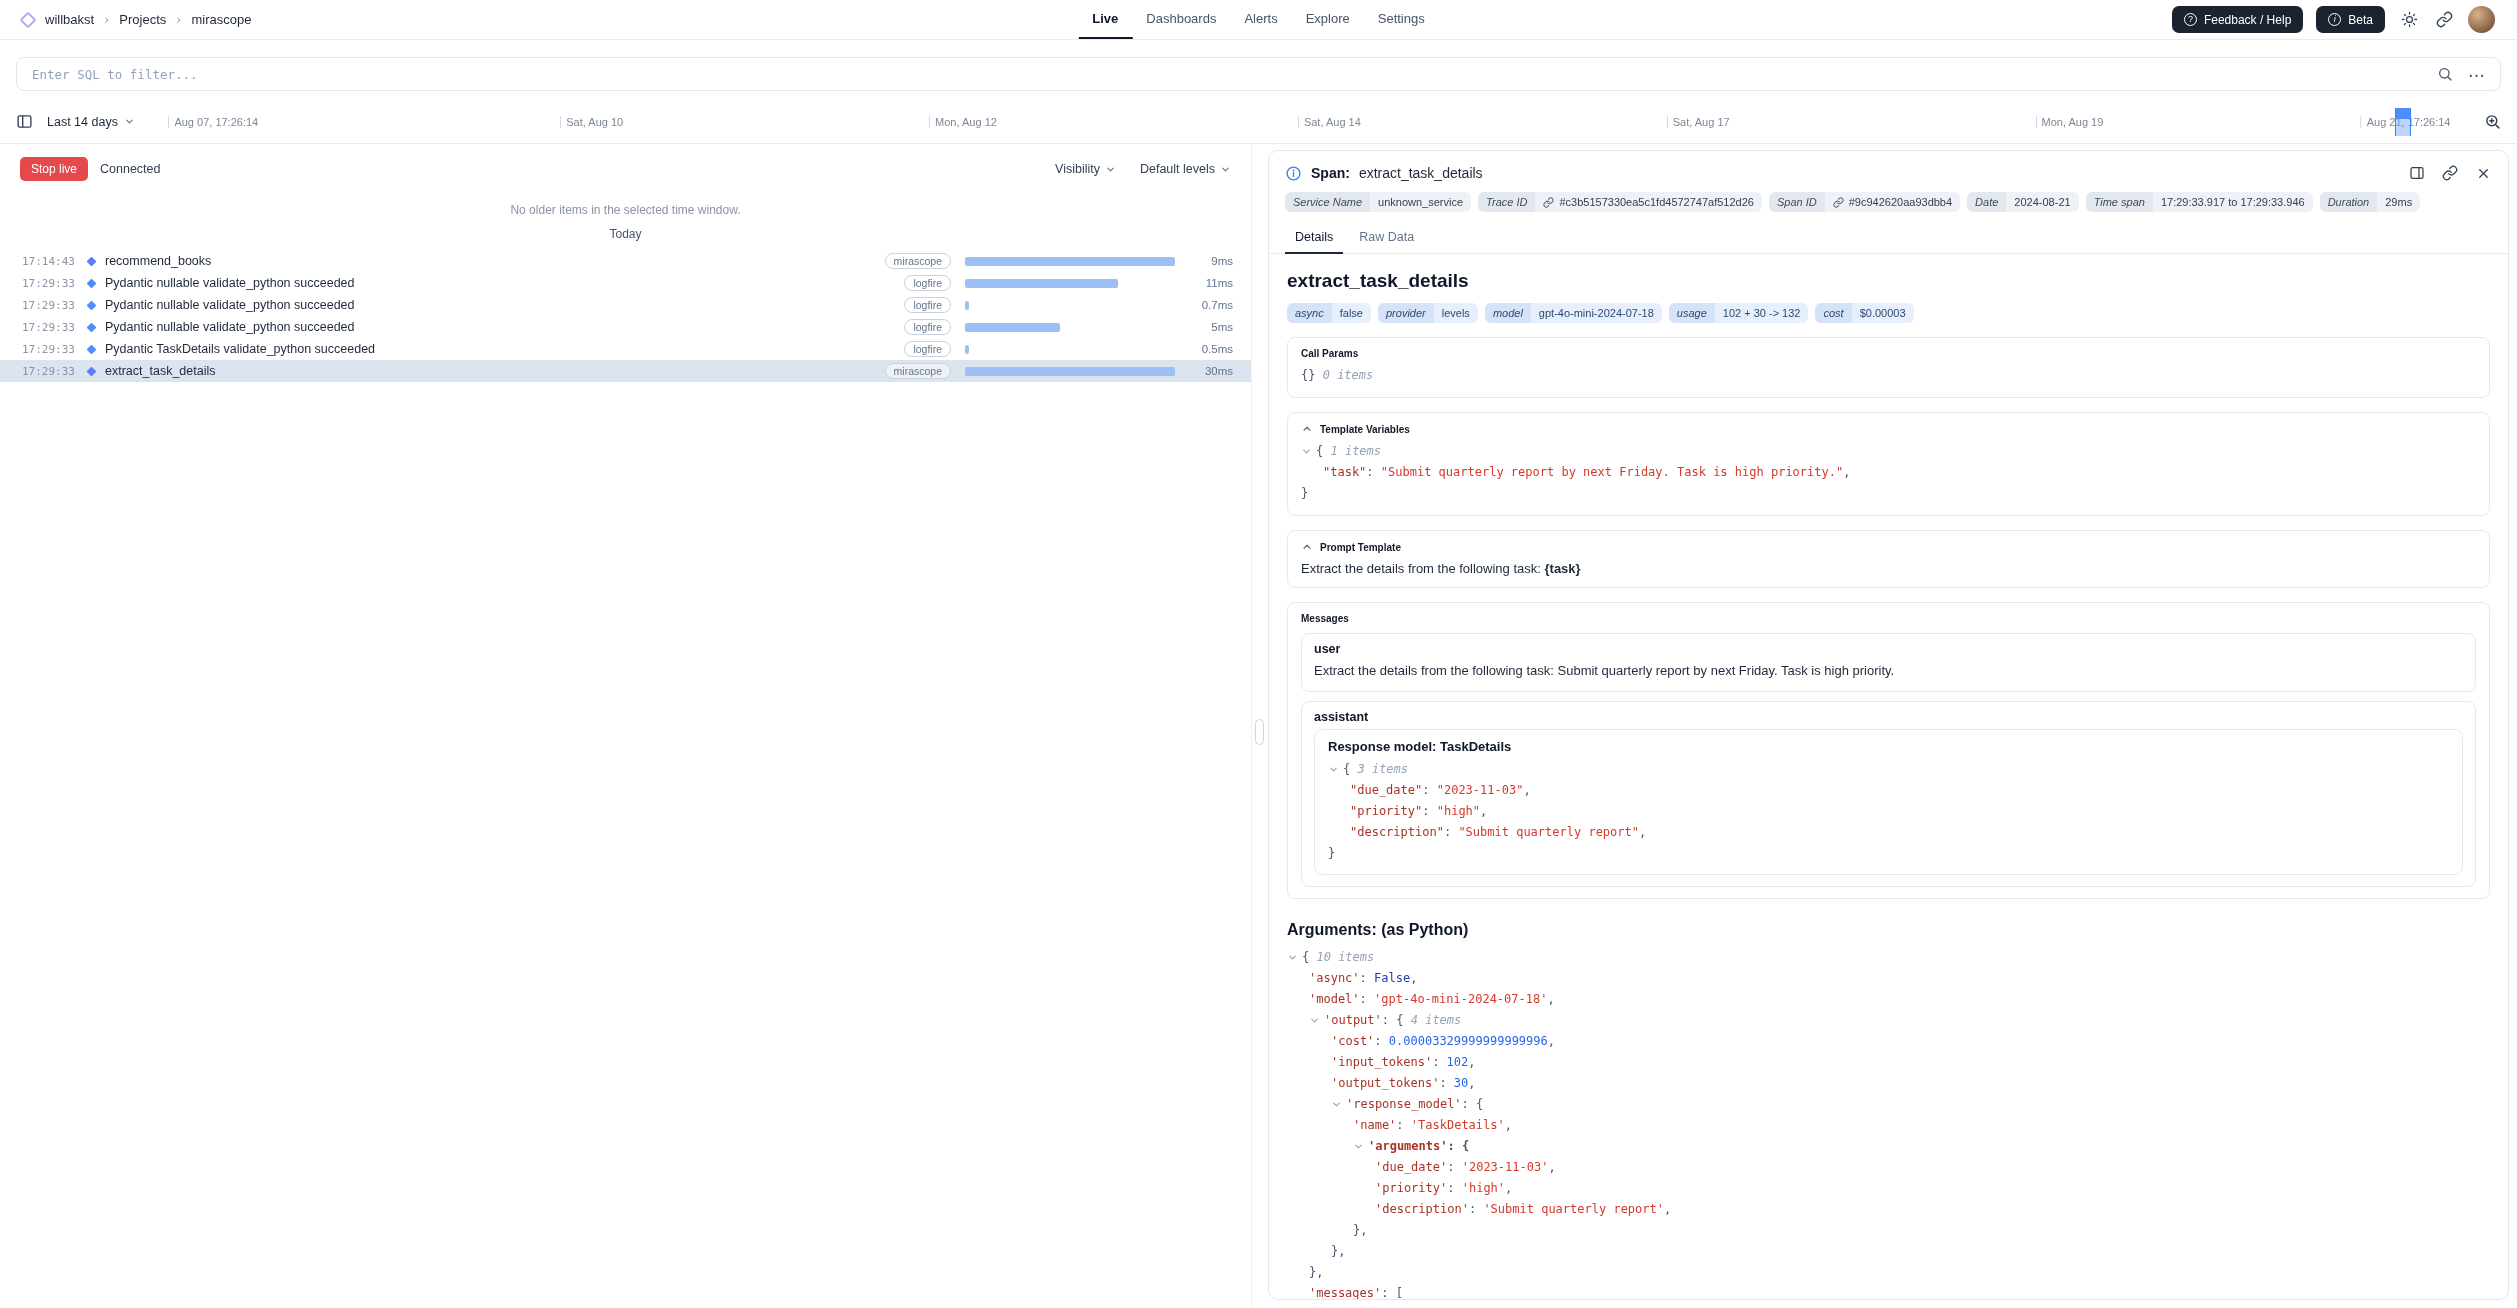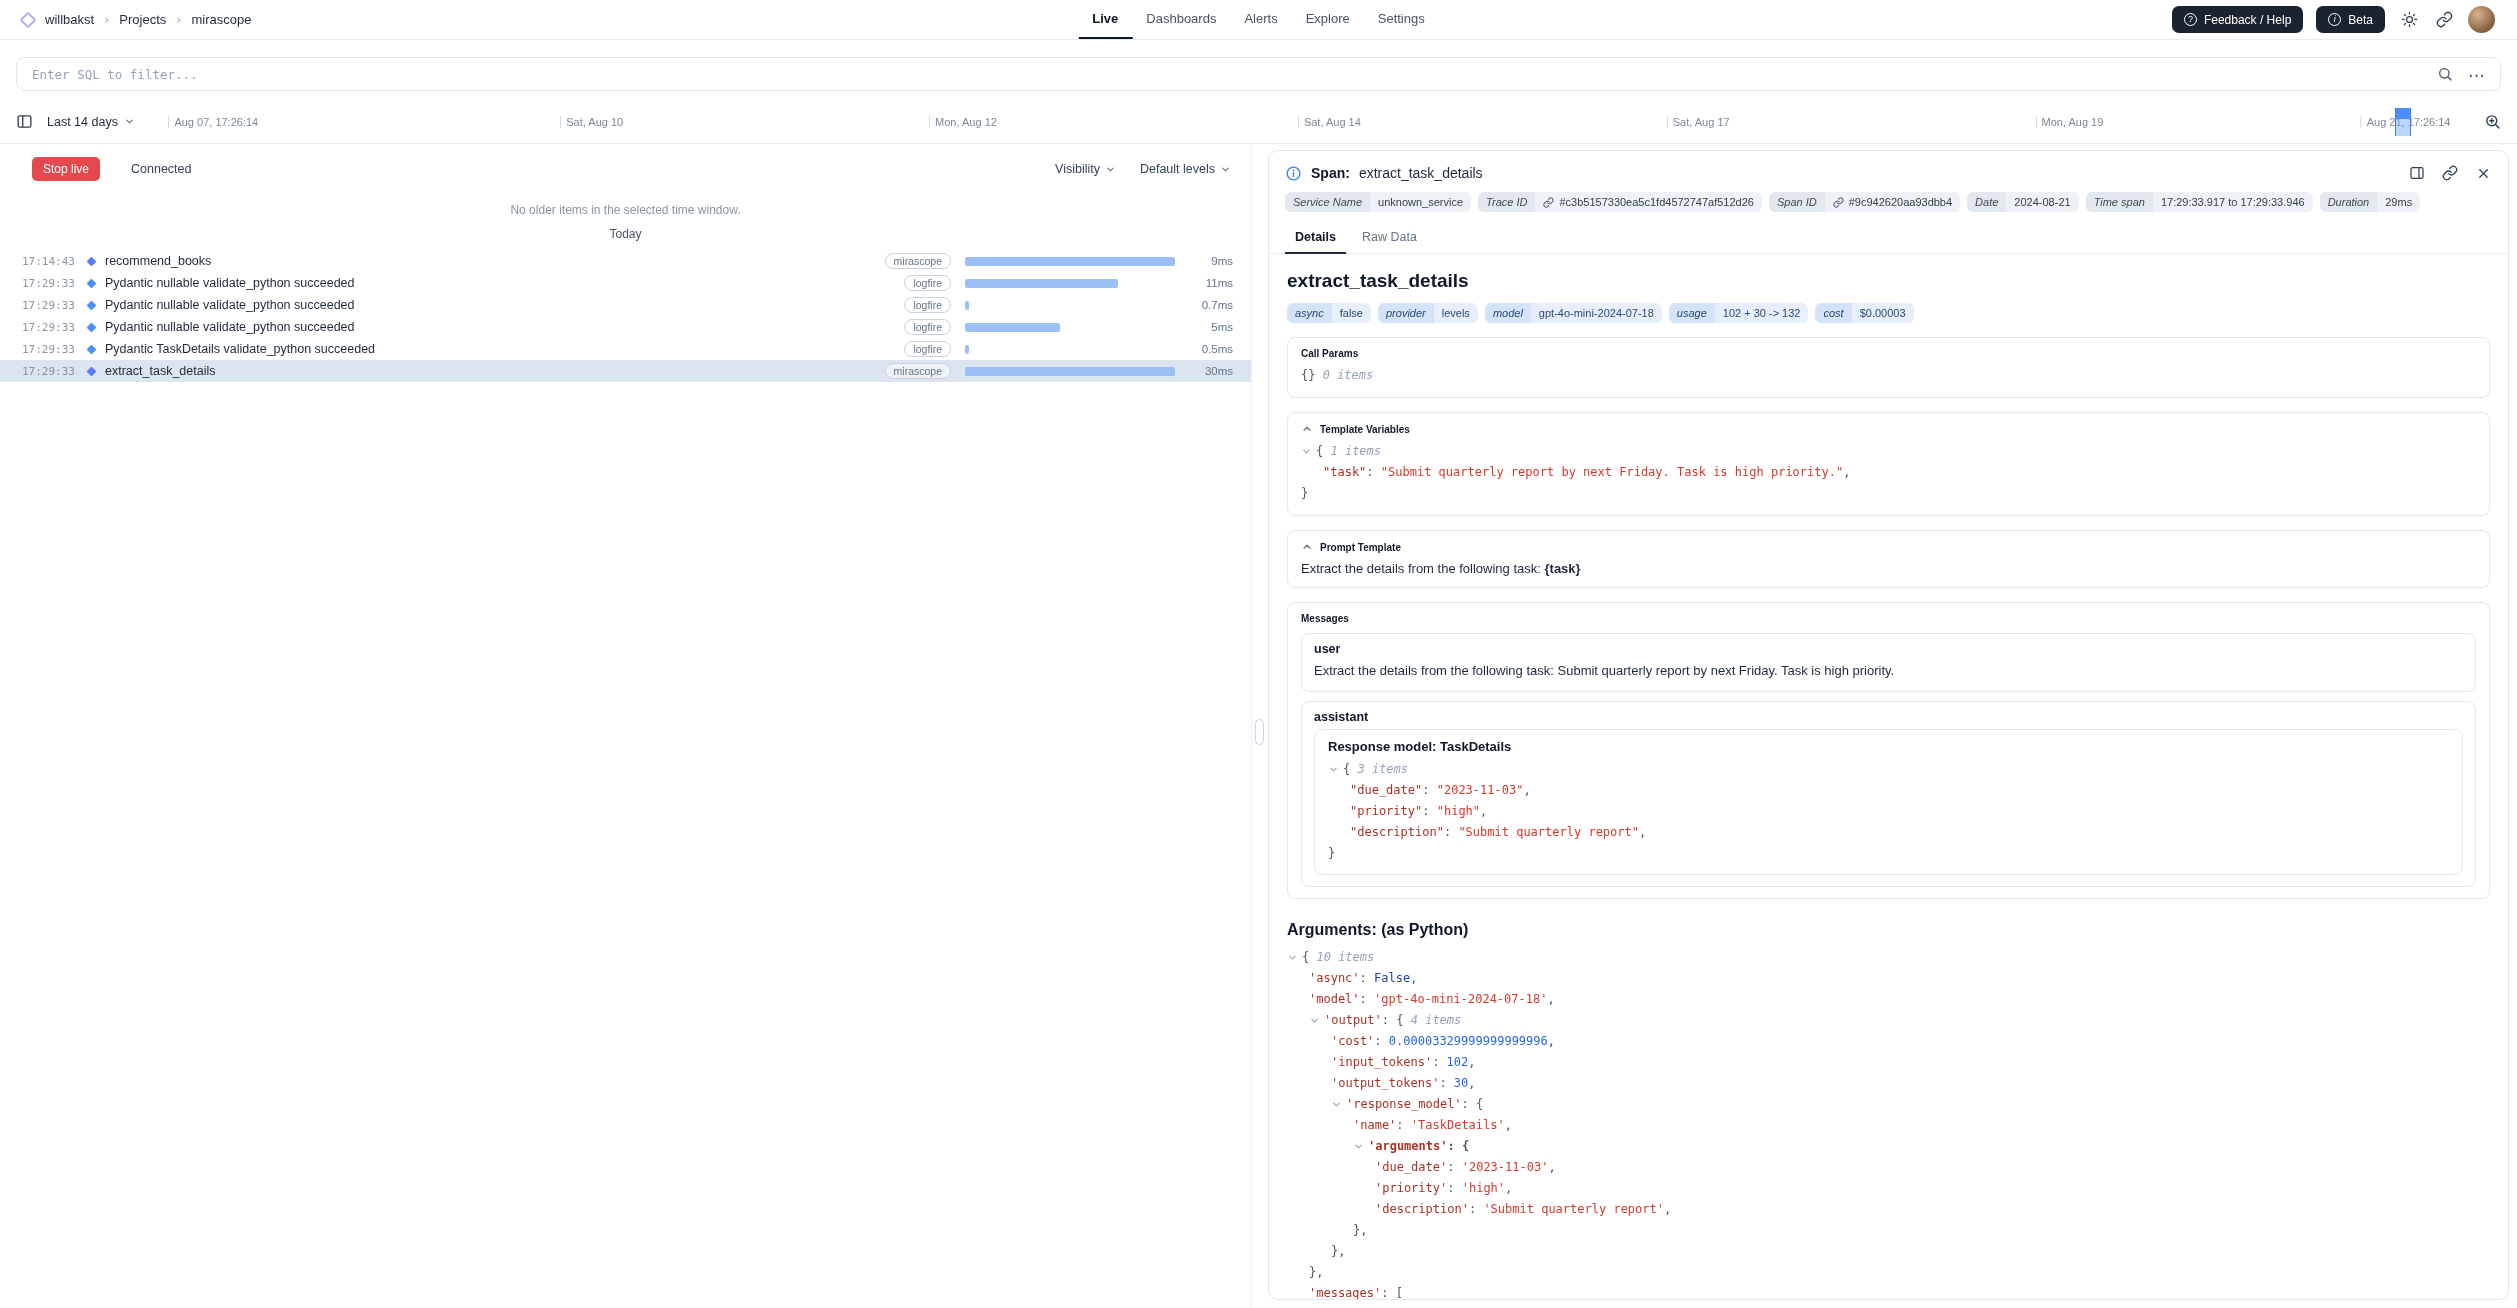--- a/index.html
+++ b/index.html
@@ -46,21 +46,21 @@
 .timeline-selection{position:absolute;top:1px;bottom:1px;background:rgba(110,165,255,.45);border-left:1px solid #3b82f6;border-right:1px solid #3b82f6;cursor:col-resize}
 .timeline-selection::before{content:"";position:absolute;top:0;left:0;right:0;height:11px;background:#4c8dff}
 
 
 .content{display:flex;height:1164px}
 .feed-panel{width:1252px;flex:none;border-right:1px solid #eef1f5;display:flex;flex-direction:column;overflow:hidden}
 .divider-gap{width:16px;flex:none;position:relative}
 .drag-handle{position:absolute;left:3px;top:575px;width:9px;height:26px;border:1px solid #cbd5e1;border-radius:5px;background:#fff;cursor:col-resize}
 
 
-.feed-toolbar{display:flex;align-items:center;gap:31px;padding:13px 20px 6px 32px}
+.feed-toolbar{display:flex;align-items:center;gap:12px;padding:13px 20px 6px 20px}
 .stop-btn{background:#e5484d;color:#fff;border:none;border-radius:5px;height:24px;padding:0 11px;font-size:12px;font-family:inherit;cursor:pointer}
 .connected{font-size:12.5px;color:#334155}
 .toolbar-right{margin-left:auto;display:flex;gap:24px}
 .dd{display:flex;align-items:center;gap:5px;font-size:12.5px;color:#334155;cursor:pointer;white-space:nowrap}
 .feed-notice{text-align:center;font-size:12px;color:#8a94a3;margin-top:16px}
 .feed-day{text-align:center;font-size:12px;color:#475569;margin:10px 0 9px}
 .feed-rows{flex:1;overflow:hidden}
 .feed-row{display:flex;align-items:center;height:22px;padding:0 18px 0 22px;font-size:12.5px;cursor:pointer}
 .feed-row.selected{background:#dce4ef}
 .row-time{font-family:"DejaVu Sans Mono",monospace;font-size:11px;color:#8a94a3;width:64px;flex:none}
@@ -83,21 +83,21 @@
 .header-icons .icon-btn{width:18px;height:18px}
 .meta-badges{display:flex;flex-wrap:wrap;gap:7px;padding:4px 16px 0}
 .badge{display:inline-flex;align-items:stretch;border-radius:6px;overflow:hidden;font-size:11px;line-height:20px;cursor:pointer;white-space:nowrap}
 .badge-label{background:#e3e8ef;color:#3f4a5a;padding:0 8px;font-style:italic}
 .badge-value{background:#eef1f6;color:#334155;padding:0 8px;display:flex;align-items:center;gap:5px}
 .badge.blue .badge-label{background:#d4e3f8;color:#2c4a73}
 .badge.blue .badge-value{background:#e6effb;color:#2c4a73}
 .badge-link{display:flex;align-items:center;color:#55637a}
 .detail-tabs{display:flex;gap:6px;padding:0 16px;border-bottom:1px solid #e8ecf1;margin-top:9px}
 .detail-tab{padding:9px 10px 8px;font-size:12.5px;color:#64748b;border-bottom:2px solid transparent;margin-bottom:-1px;cursor:pointer}
-.detail-tab.active{color:#0f172a;border-bottom-color:#1e293b;font-weight:700}
+.detail-tab.active{color:#0f172a;border-bottom-color:#1e293b;font-weight:400}
 .detail-body{padding:16px 18px 0;overflow:hidden;flex:1}
 .detail-title{font-size:19px;font-weight:700;color:#0f172a}
 .attr-badges{margin-top:11px;padding:0}
 .box{border:1px solid #e5eaf0;border-radius:8px;padding:10px 13px 11px;margin-top:14px}
 .box-title{font-size:10px;font-weight:700;display:flex;align-items:center;gap:7px;color:#111827}
 .box-content{margin-top:6px}
 .chev-up{color:#64748b;display:flex;align-items:center}
 .prompt-line{font-size:13px;margin-top:8px;color:#1e293b}
 .prompt-var{font-weight:700}
 .msg-card{border:1px solid #e5eaf0;border-radius:8px;padding:8px 12px 11px;margin-top:9px}

